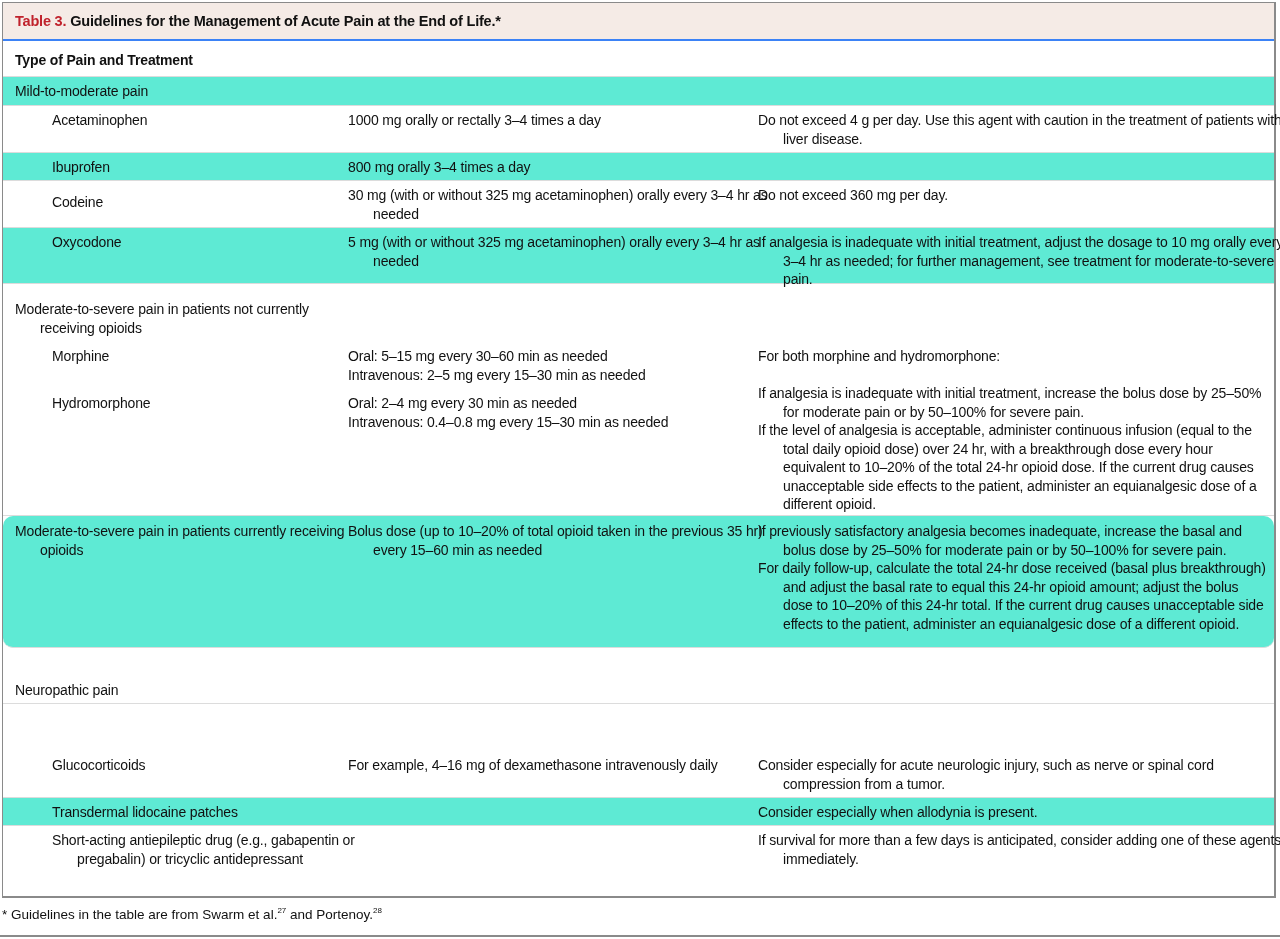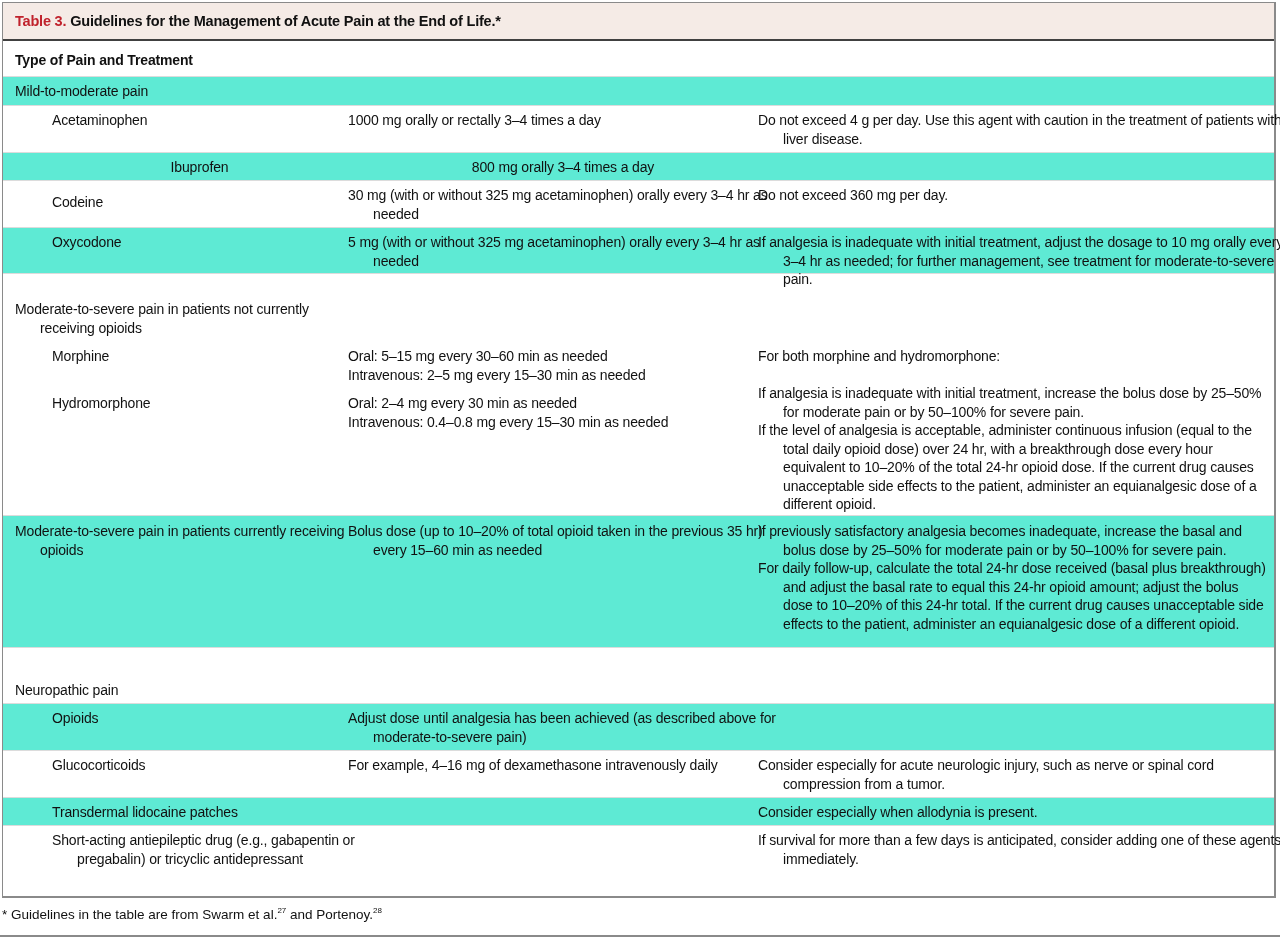--- a/index.html
+++ b/index.html
@@ -1,21 +1,21 @@
 <!DOCTYPE html>
 <html><head>
 <meta charset="utf-8">
 <style>
   html, body { margin:0; padding:0; background:#ffffff; }
   body { width:1280px; height:939px; position:relative; overflow:hidden;
          font-family:"Liberation Sans", sans-serif; color:#111; font-size:14px; }
   .frame { position:absolute; left:2px; top:2px; width:1274px; height:896px;
            border:1px solid #8a8a8a; border-right:2px solid #8a8a8a; border-bottom:2px solid #8a8a8a; box-sizing:border-box; background:#fff; }
   .title-bar { position:absolute; left:0; top:0; right:0; height:38px; background:#f5ebe6;
-               border-bottom:2px solid #404040; box-sizing:border-box; }
+               border-bottom:2px solid #3b82f6; box-sizing:border-box; }
   .title-text { position:absolute; left:12px; top:10px; font-weight:bold; font-size:14.5px; letter-spacing:-0.2px; }
   .title-num { color:#c0222c; }
   .row { position:absolute; left:0; right:0; box-sizing:border-box; border-bottom:1px solid #dcdcdc; }
   .row.alt { background:#5eead4; }
   .cell { position:absolute; top:0; line-height:18.5px; font-size:14px; letter-spacing:-0.15px; }
   .c1 { left:12px; width:320px; }
   .c1.sub { left:37px; width:295px;margin-left:12px; }
   .c2 { left:345px; width:405px; }
   .c3 { left:755px; width:510px; }
   .hang { padding-left:25px; text-indent:-25px; }
@@ -41,30 +41,30 @@
   </div>
 
   <div class="row alt" style="top:74px;height:29px;">
     <div class="cell c1" style="top:5px">Mild-to-moderate pain</div>
   </div>
   <div class="row" style="top:103px;height:47px;">
     <div class="cell c1 sub" style="top:5px">Acetaminophen</div>
     <div class="cell c2 hang" style="top:5px">1000 mg orally or rectally 3–4 times a day</div>
     <div class="cell c3 hang" style="top:5px">Do not exceed 4 g per day. Use this agent with caution in the treatment of patients with liver disease.</div>
   </div>
-  <div class="row alt" style="top:150px;height:28px;text-align:center;">
+  <div class="row alt" style="top:150px;height:28px;">
     <div class="cell c1 sub" style="top:5px">Ibuprofen</div>
     <div class="cell c2 hang" style="top:5px">800 mg orally 3–4 times a day</div>
   </div>
   <div class="row" style="top:178px;height:47px;">
     <div class="cell c1 sub" style="top:12px">Codeine</div>
     <div class="cell c2 hang" style="top:5px">30 mg (with or without 325 mg acetaminophen) orally every 3–4 hr as needed</div>
     <div class="cell c3 hang" style="top:5px">Do not exceed 360 mg per day.</div>
   </div>
-  <div class="row alt" style="top:225px;height:46px;padding-left:7px;">
+  <div class="row alt" style="top:225px;height:56px;padding-left:7px;">
     <div class="cell c1 sub" style="top:5px">Oxycodone</div>
     <div class="cell c2 hang" style="top:5px">5 mg (with or without 325 mg acetaminophen) orally every 3–4 hr as needed</div>
     <div class="cell c3 hang" style="top:5px">If analgesia is inadequate with initial treatment, adjust the dosage to 10 mg orally every 3–4 hr as needed; for further management, see treatment for moderate-to-severe pain.</div>
   </div>
 
   <div class="row" style="top:291px;height:222px;">
     <div class="cell c1 hang" style="top:6px">Moderate-to-severe pain in patients not currently receiving opioids</div>
     <div class="cell c1 sub" style="top:53px">Morphine</div>
     <div class="cell c2" style="top:53px">
       <span class="para">Oral: 5–15 mg every 30–60 min as needed</span>
@@ -75,35 +75,31 @@
     <div class="cell c2" style="top:100px">
       <span class="para">Oral: 2–4 mg every 30 min as needed</span>
       <span class="para">Intravenous: 0.4–0.8 mg every 15–30 min as needed</span>
     </div>
     <div class="cell c3" style="top:90px">
       <span class="para hang">If analgesia is inadequate with initial treatment, increase the bolus dose by 25–50% for moderate pain or by 50–100% for severe pain.</span>
       <span class="para hang">If the level of analgesia is acceptable, administer continuous infusion (equal to the total daily opioid dose) over 24 hr, with a breakthrough dose every hour equivalent to 10–20% of the total 24-hr opioid dose. If the current drug causes unacceptable side effects to the patient, administer an equianalgesic dose of a different opioid.</span>
     </div>
   </div>
 
-  <div class="row alt" style="top:513px;height:132px;">
+  <div class="row alt" style="top:513px;height:132px;border-radius:10px;">
     <div class="cell c1 hang" style="top:6px">Moderate-to-severe pain in patients currently receiving opioids</div>
     <div class="cell c2 hang" style="top:6px">Bolus dose (up to 10–20% of total opioid taken in the previous 35 hr) every 15–60 min as needed</div>
     <div class="cell c3" style="top:6px">
       <span class="para hang">If previously satisfactory analgesia becomes inadequate, increase the basal and bolus dose by 25–50% for moderate pain or by 50–100% for severe pain.</span>
       <span class="para hang">For daily follow-up, calculate the total 24-hr dose received (basal plus breakthrough) and adjust the basal rate to equal this 24-hr opioid amount; adjust the bolus dose to 10–20% of this 24-hr total. If the current drug causes unacceptable side effects to the patient, administer an equianalgesic dose of a different opioid.</span>
     </div>
   </div>
 
   <div class="row" style="top:673px;height:28px;">
     <div class="cell c1" style="top:5px">Neuropathic pain</div>
-  </div>
-  <div class="row alt" style="top:701px;height:47px;">
-    <div class="cell c1 sub" style="top:5px">Opioids</div>
-    <div class="cell c2 hang" style="top:5px">Adjust dose until analgesia has been achieved (as described above for moderate-to-severe pain)</div>
   </div>
   <div class="row" style="top:748px;height:47px;">
     <div class="cell c1 sub" style="top:5px">Glucocorticoids</div>
     <div class="cell c2 hang" style="top:5px">For example, 4–16 mg of dexamethasone intravenously daily</div>
     <div class="cell c3 hang" style="top:5px">Consider especially for acute neurologic injury, such as nerve or spinal cord compression from a tumor.</div>
   </div>
   <div class="row alt" style="top:795px;height:28px;">
     <div class="cell c1 sub" style="top:5px">Transdermal lidocaine patches</div>
     <div class="cell c3 hang" style="top:5px">Consider especially when allodynia is present.</div>
   </div>

